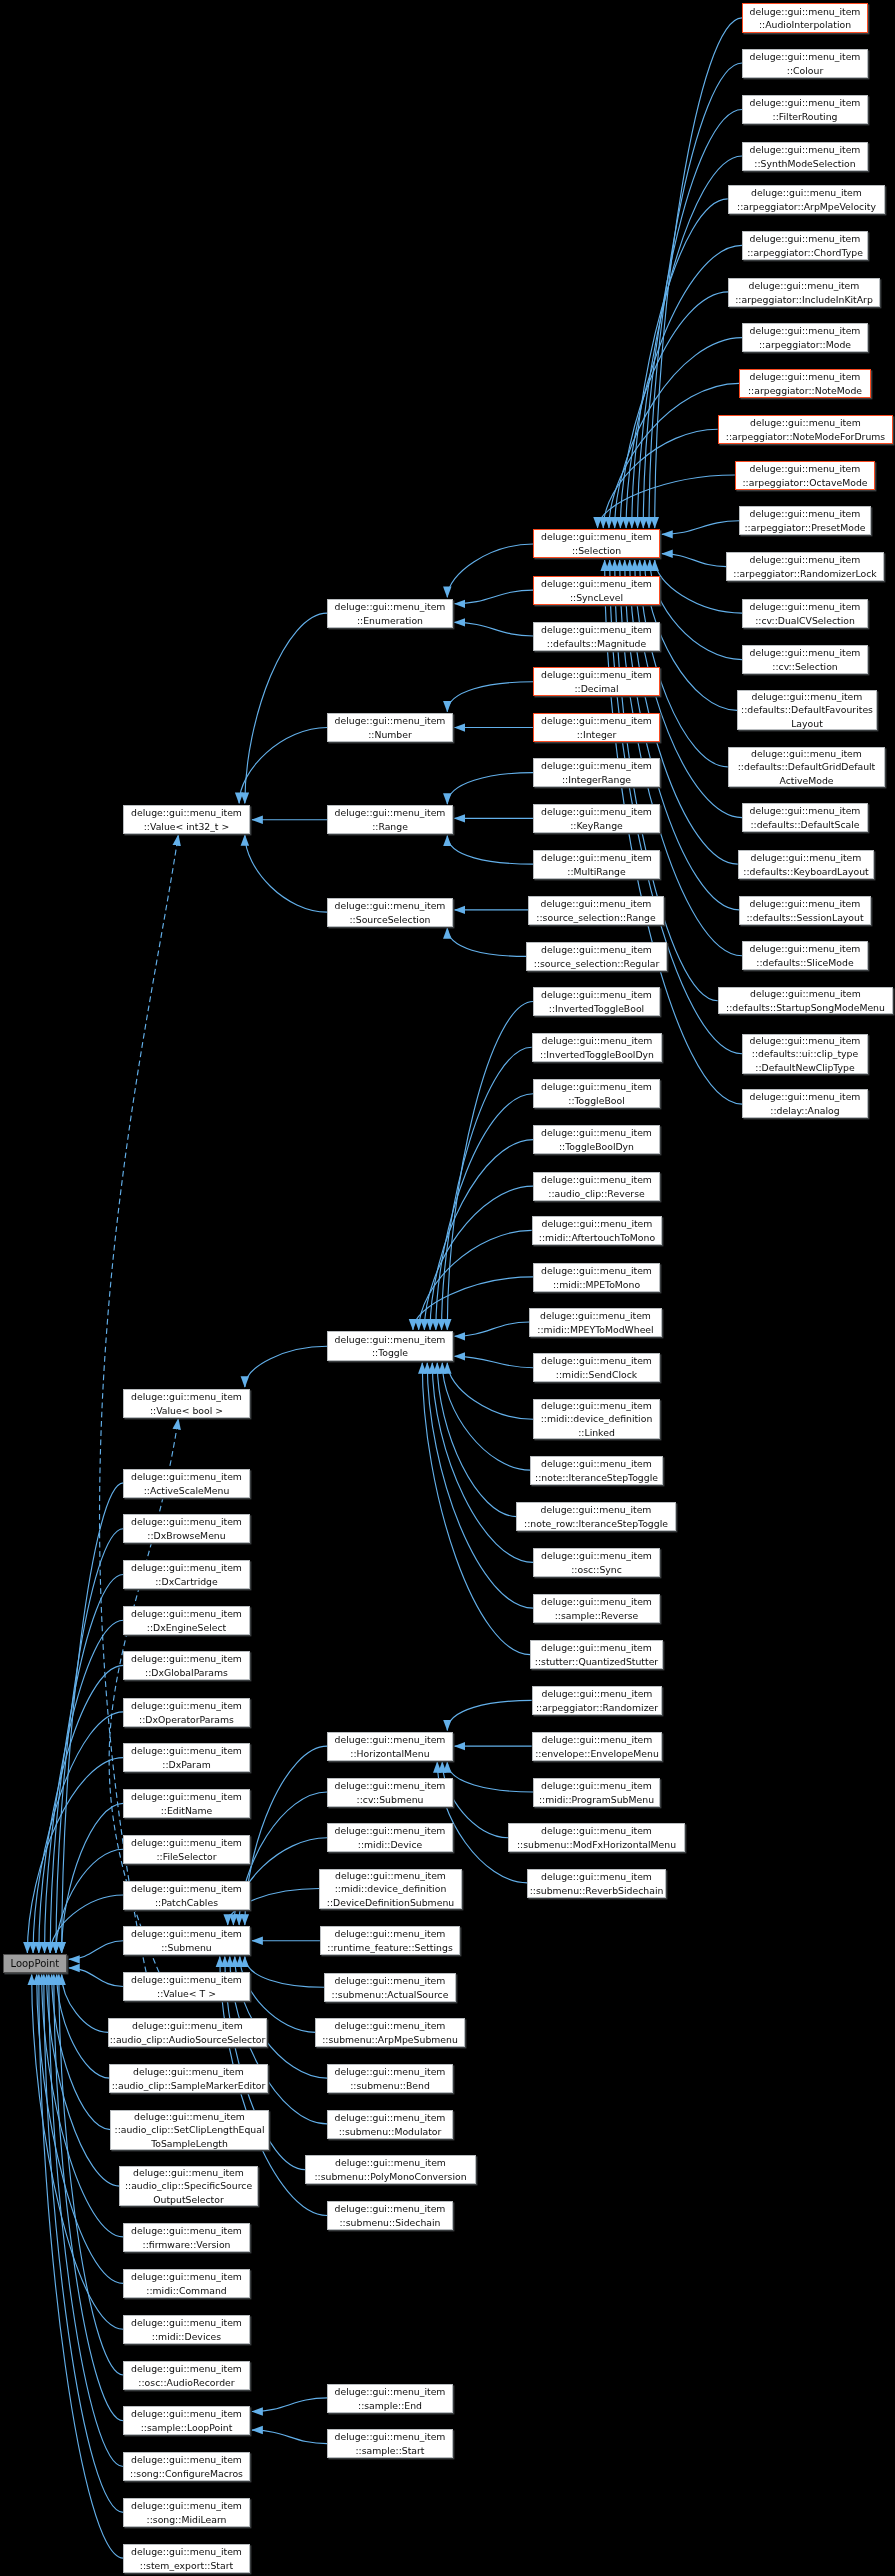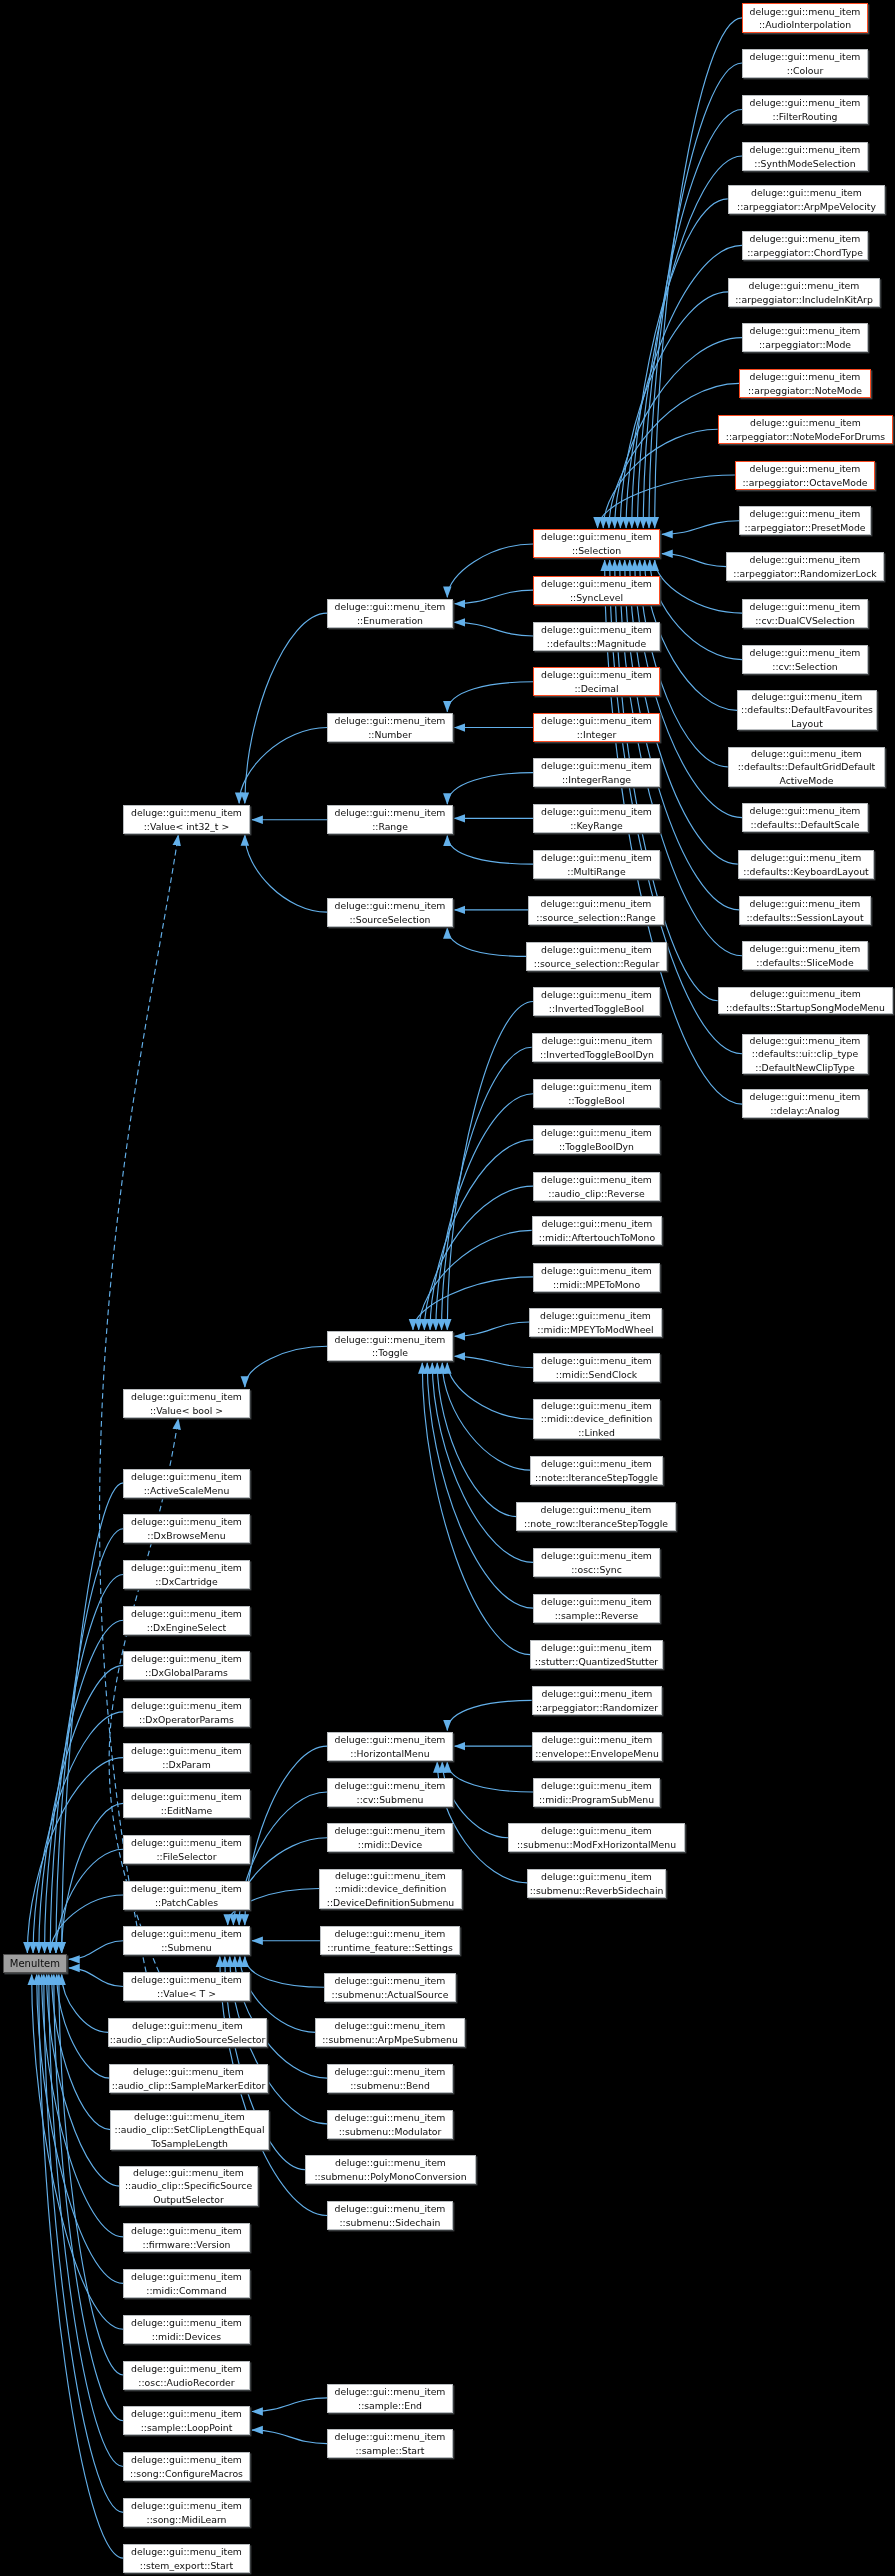--- a/index.html
+++ b/index.html
@@ -118,21 +118,21 @@
       <path d="M 1030 993 C 965.5 993, 901 877.5, 901 783" class="edge" marker-end="url(#arrow)"></path>
       <path d="M 1017 1072 C 955.5 1072, 894 913.05, 894 783" class="edge" marker-end="url(#arrow)"></path>
       <path d="M 1037 1143 C 962 1143, 887 945, 887 783" class="edge" marker-end="url(#arrow)"></path>
       <path d="M 1031 1208 C 955.5 1208, 880 974.25, 880 783" class="edge" marker-end="url(#arrow)"></path>
       <path d="M 1033 1272 C 953 1272, 873 1003.05, 873 783" class="edge" marker-end="url(#arrow)"></path>
       <path d="M 1037 1336 C 951.5 1336, 866 1031.85, 866 783" class="edge" marker-end="url(#arrow)"></path>
       <path d="M 1003 1399 C 931 1399, 859 1060.2, 859 783" class="edge" marker-end="url(#arrow)"></path>
       <path d="M 1037 1473 C 944.5 1473, 852 1093.5, 852 783" class="edge" marker-end="url(#arrow)"></path>
       <path d="M 1037 1543.5 C 941 1543.5, 845 1125.225, 845 783" class="edge" marker-end="url(#arrow)"></path>
     </svg>
-<div class="node highlight" style="left: 2.9px; top: 1954px; width: 64px; height: 18.6px;">MenuItem</div>
+<div class="node highlight" style="left: 2.9px; top: 1954px; width: 64px; height: 18.6px;">LoopPoint</div>
     <div class="node" style="left: 123px; top: 805px; width: 127px; height: 29px;">deluge::gui::menu_item
 ::Value&lt; int32_t &gt;</div>
     <div class="node" style="left: 123px; top: 1389px; width: 127px; height: 29px;">deluge::gui::menu_item
 ::Value&lt; bool &gt;</div>
     <div class="node" style="left: 123px; top: 1469px; width: 127px; height: 29px;">deluge::gui::menu_item
 ::ActiveScaleMenu</div>
     <div class="node" style="left: 123px; top: 1514px; width: 127px; height: 29px;">deluge::gui::menu_item
 ::DxBrowseMenu</div>
     <div class="node" style="left: 123px; top: 1560px; width: 127px; height: 29px;">deluge::gui::menu_item
 ::DxCartridge</div>

